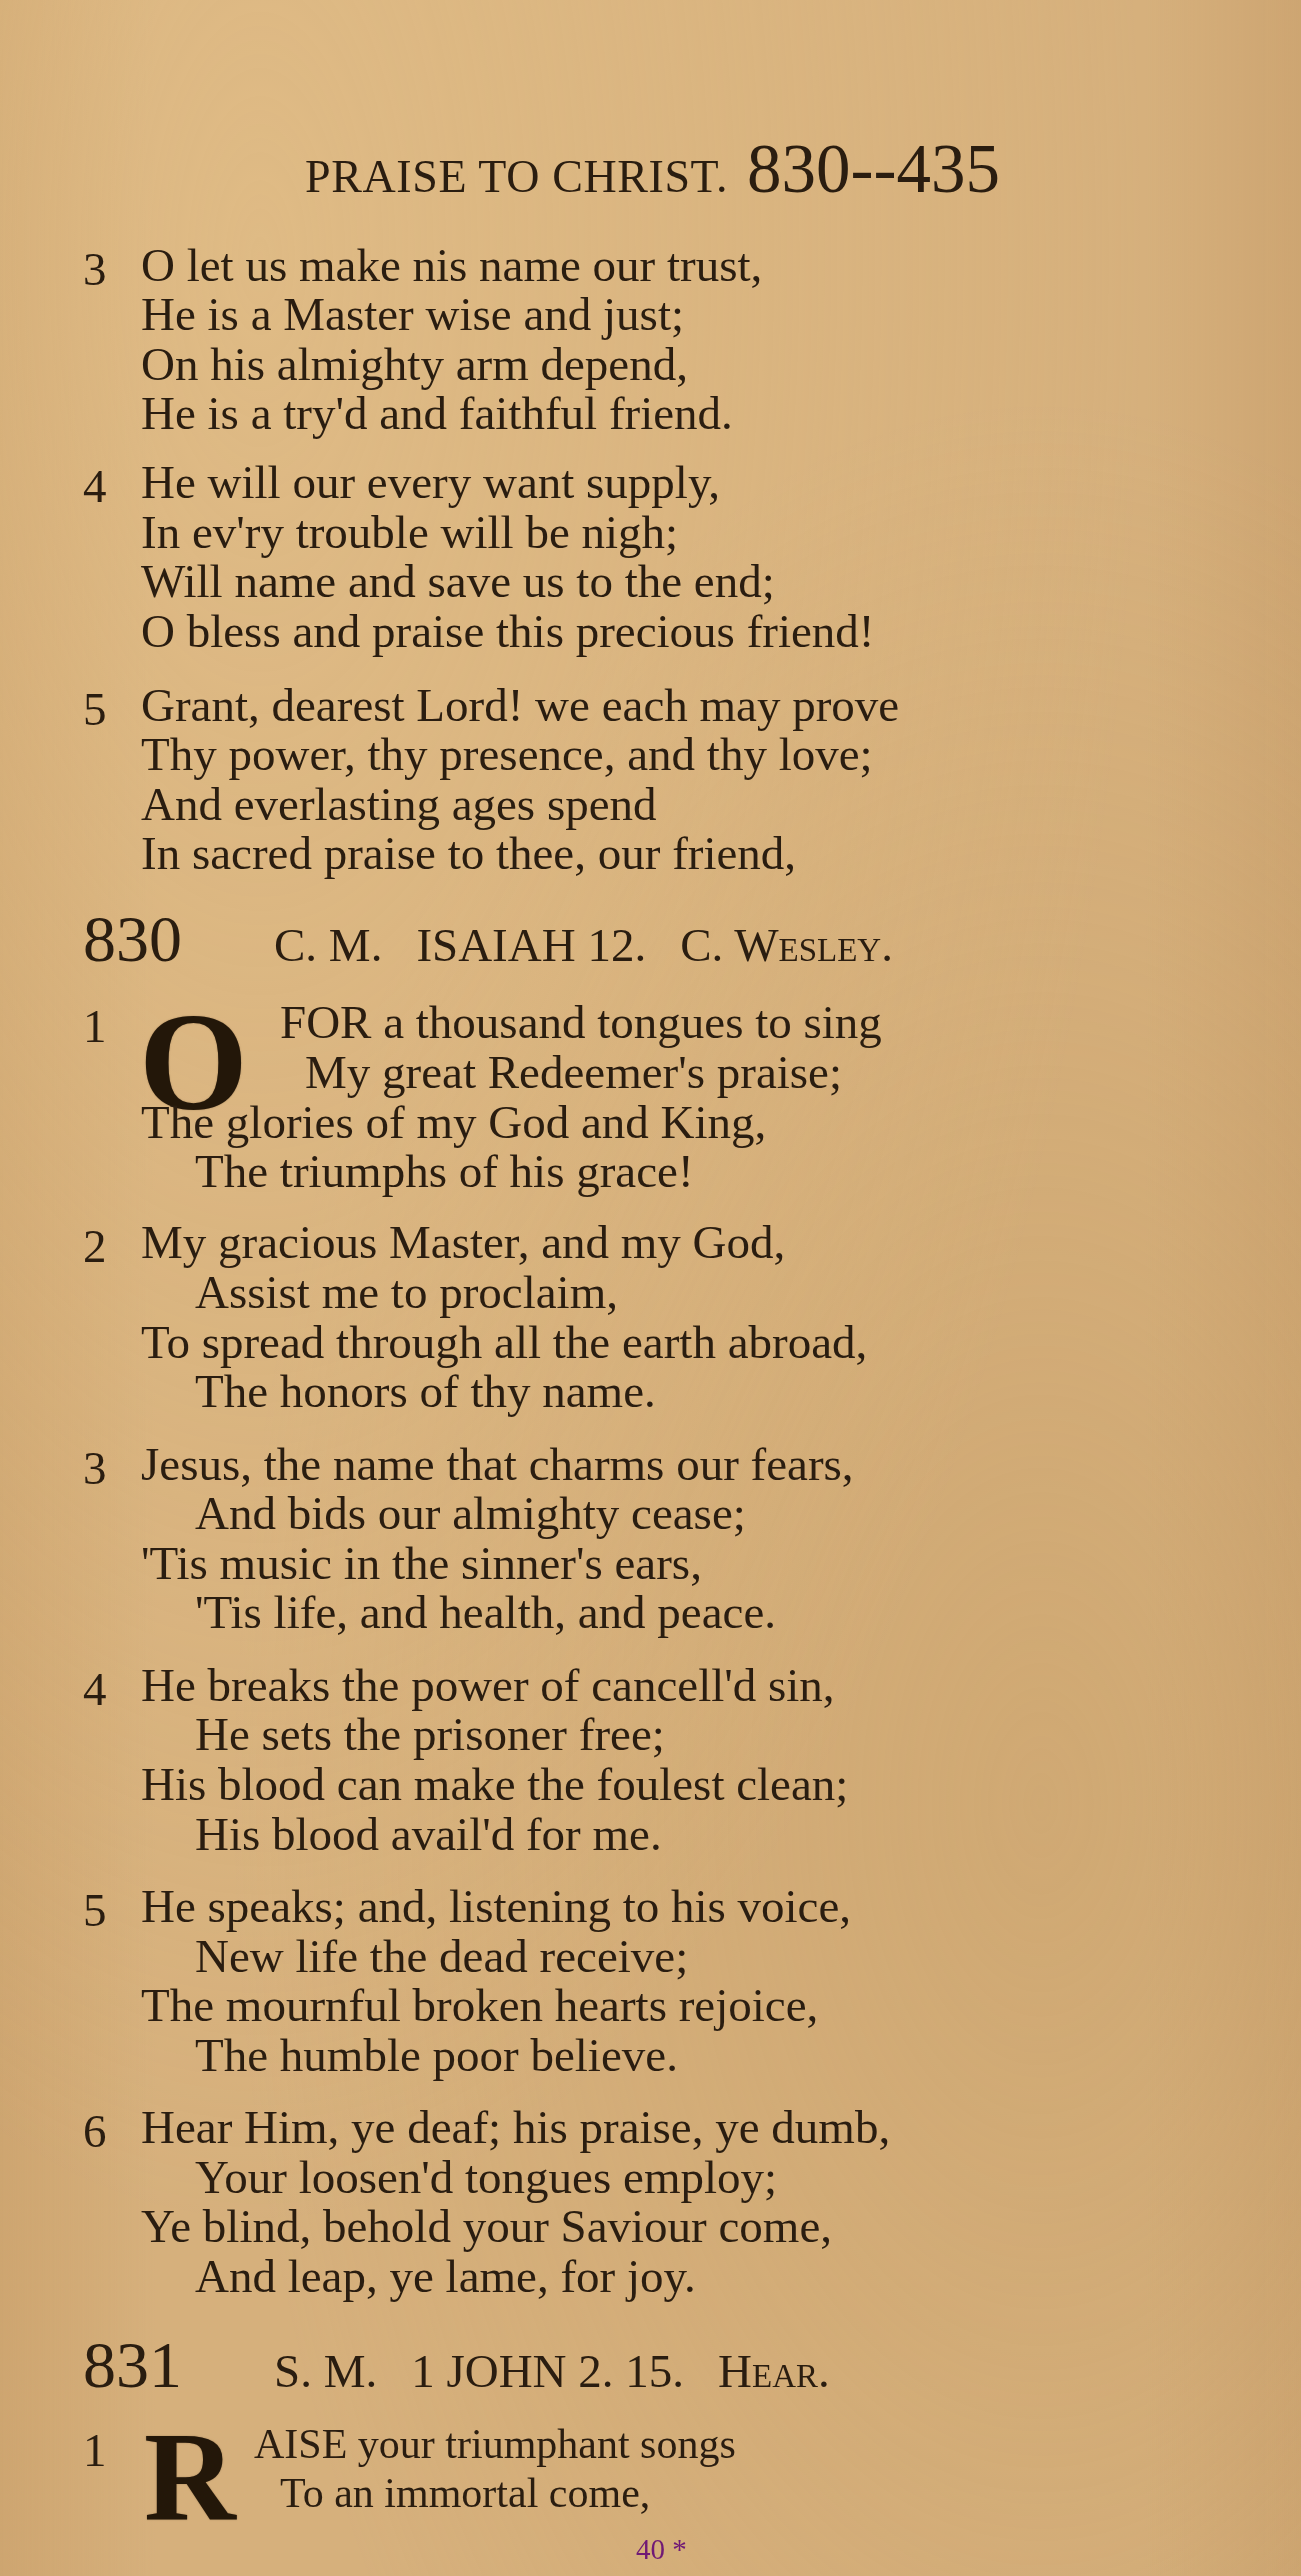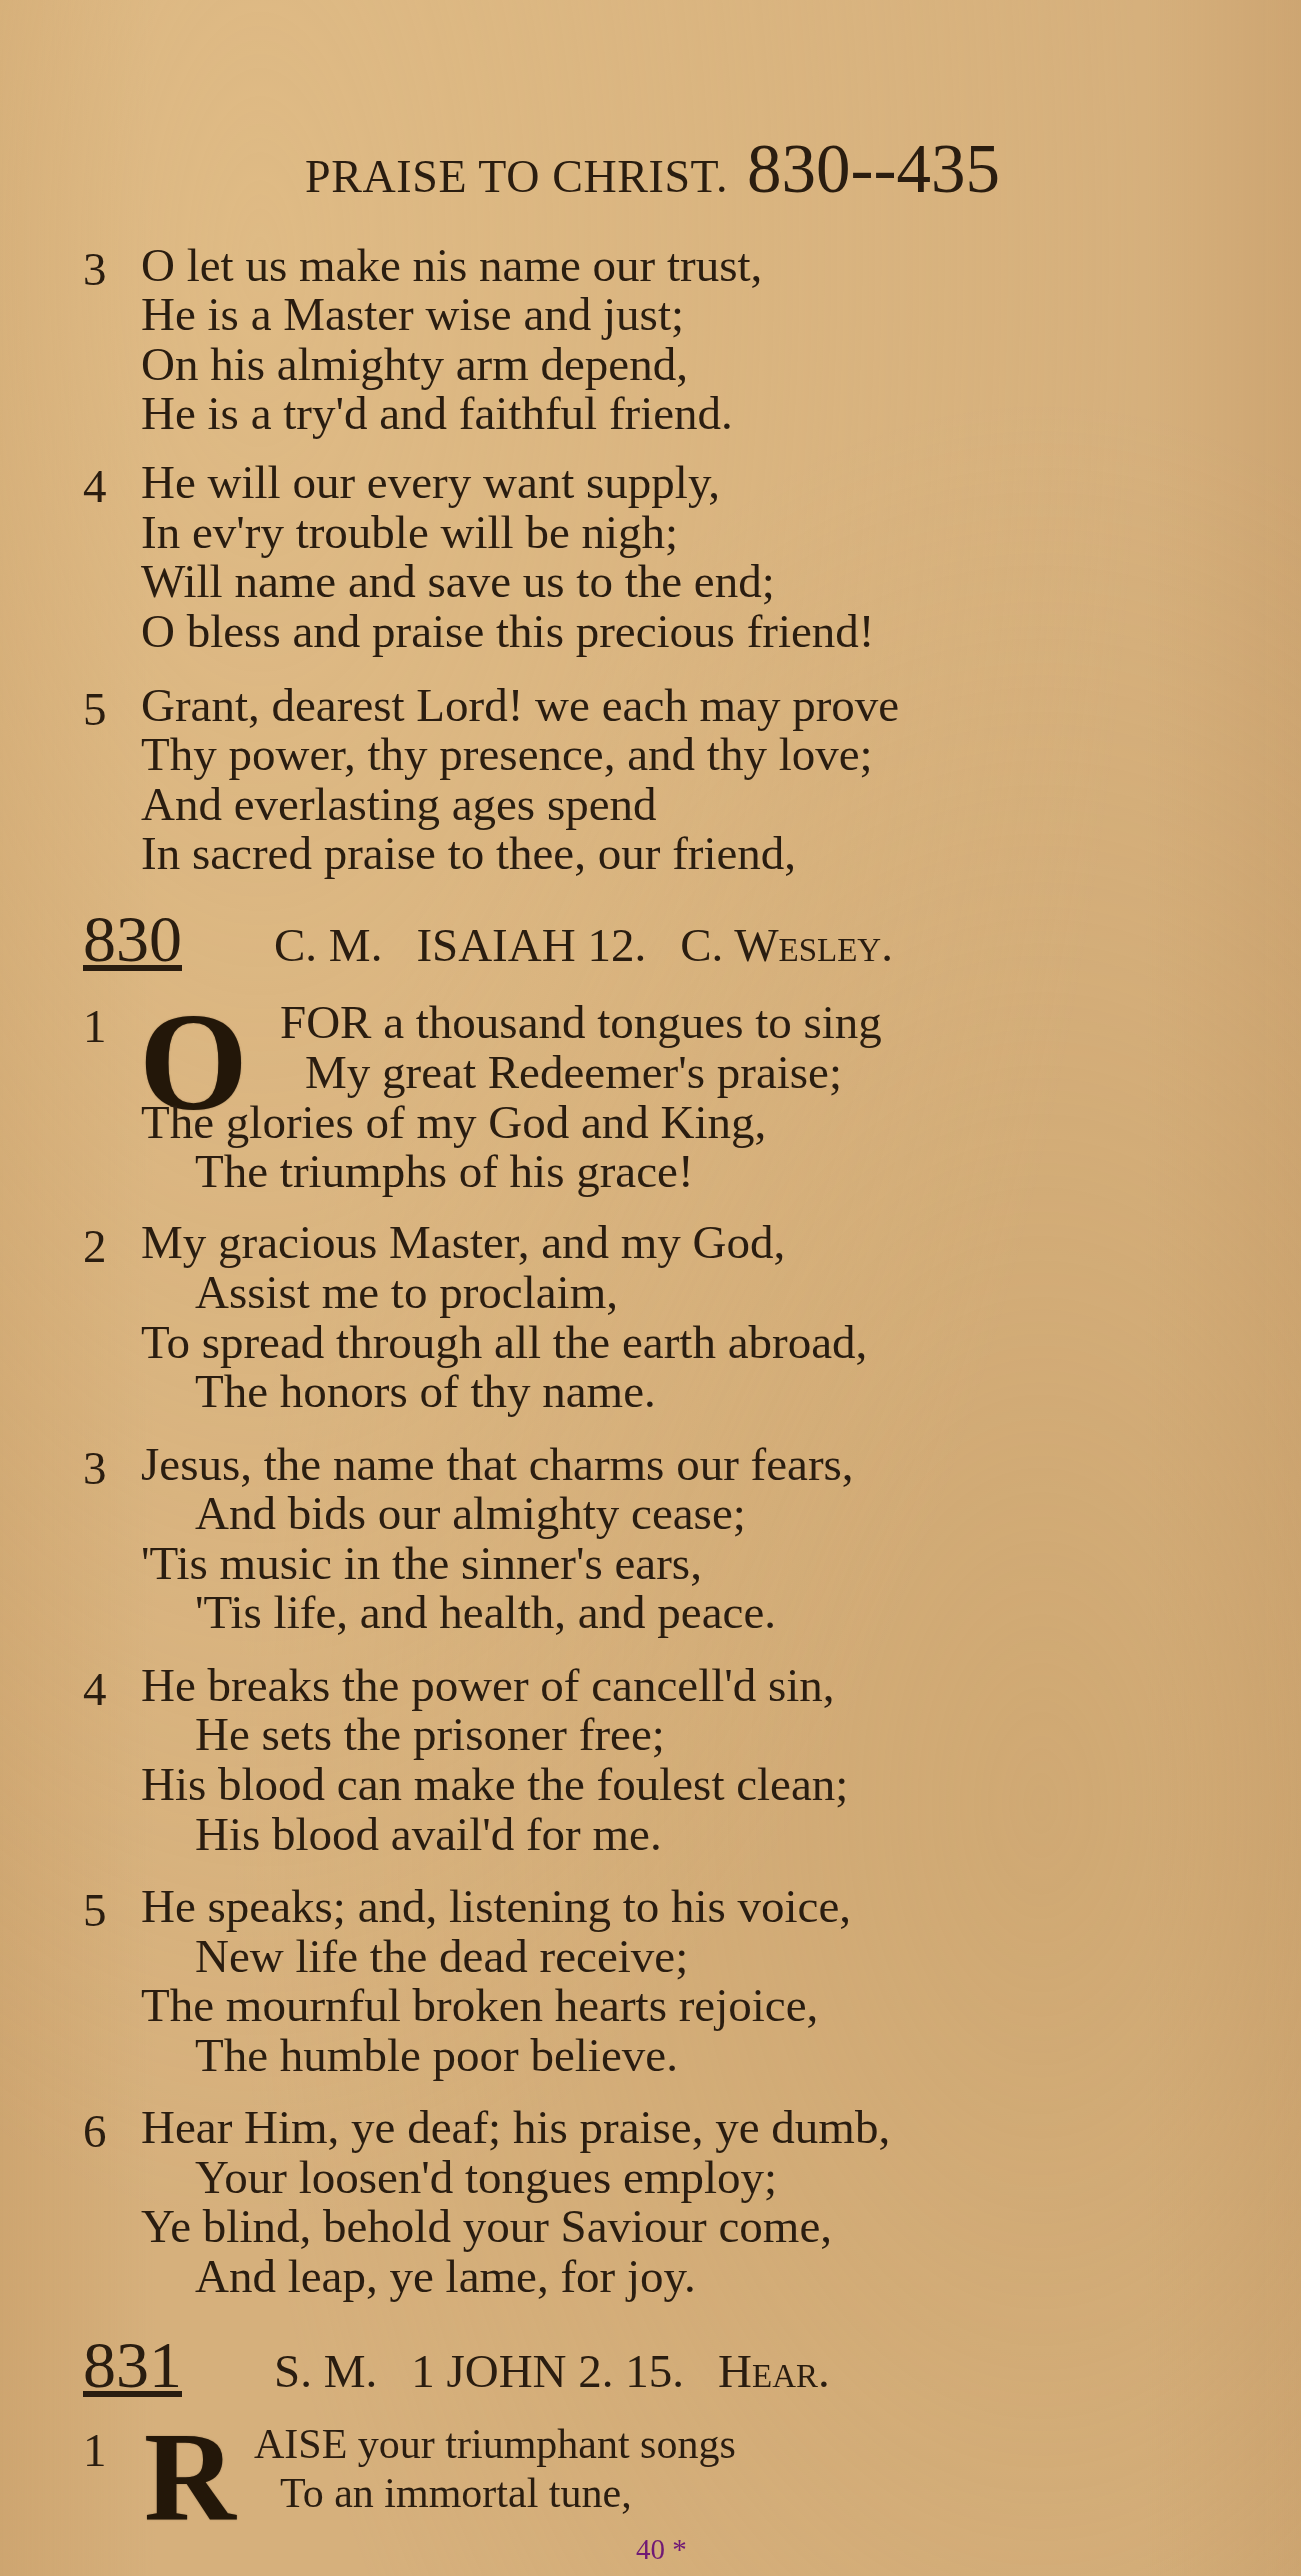--- a/index.html
+++ b/index.html
@@ -15,21 +15,21 @@
     position: relative;
   }
   .page { position: absolute; left: 0; top: 0; width: 1302px; height: 2576px; }
   .running-head { position: absolute; top: 130px; left: 305px; white-space: nowrap; }
   .running-head .title { font-size: 46px; letter-spacing: 0.6px; vertical-align: baseline; }
   .running-head .nums { font-size: 69px; margin-left: 16.5px; vertical-align: baseline; }
   .line { position: absolute; white-space: nowrap; font-size: 47px; line-height: 1; }
   .num { position: absolute; left: 83px; font-size: 47px; }
 
   .hymn-head { position: absolute; left: 83px; white-space: nowrap; }
-  .hymn-head .hno { font-size: 66px; display: inline-block; width: 191px; text-decoration: underline; }
+  .hymn-head .hno { font-size: 66px; display: inline-block; width: 191px; }
   .hymn-head .meta { font-size: 47px; display: inline-block; margin-right: 34px; margin-top: 9px; }
   .hymn-head .author { font-size: 47px; display: inline-block; font-variant: small-caps; }
 
   .dropcap { position: absolute; font-size: 140px; line-height: 1; font-weight: bold;
              color: #231709; text-shadow: 0 0 1.3px rgba(60,40,20,0.5); }
   .folio { position: absolute; left: 636px; top: 2533px; font-size: 29px; color: #701a75; }
 </style>
 </head>
 <body>
 
@@ -116,18 +116,18 @@
   </div>
 
   <div class="hymn-head" style="top:2327px">
     <span class="hno">831</span><span class="meta">S. M.</span><span class="meta">1 JOHN 2. 15.</span><span class="author">Hear.</span>
   </div>
 
   <div>
     <span class="num" style="top:2423px">1</span>
     <span class="dropcap" style="left:144px;top:2413px;font-size:127px">R</span>
     <span class="line" style="left:254px;top:2423px;font-size:42px">AISE your triumphant songs</span>
-    <span class="line" style="left:280px;top:2472px;font-size:42px">To an immortal tune,</span>
+    <span class="line" style="left:280px;top:2472px;font-size:42px">To an immortal come,</span>
   </div>
 
   <span class="folio">40 *</span>
 </div>
 
 
 </body></html>

